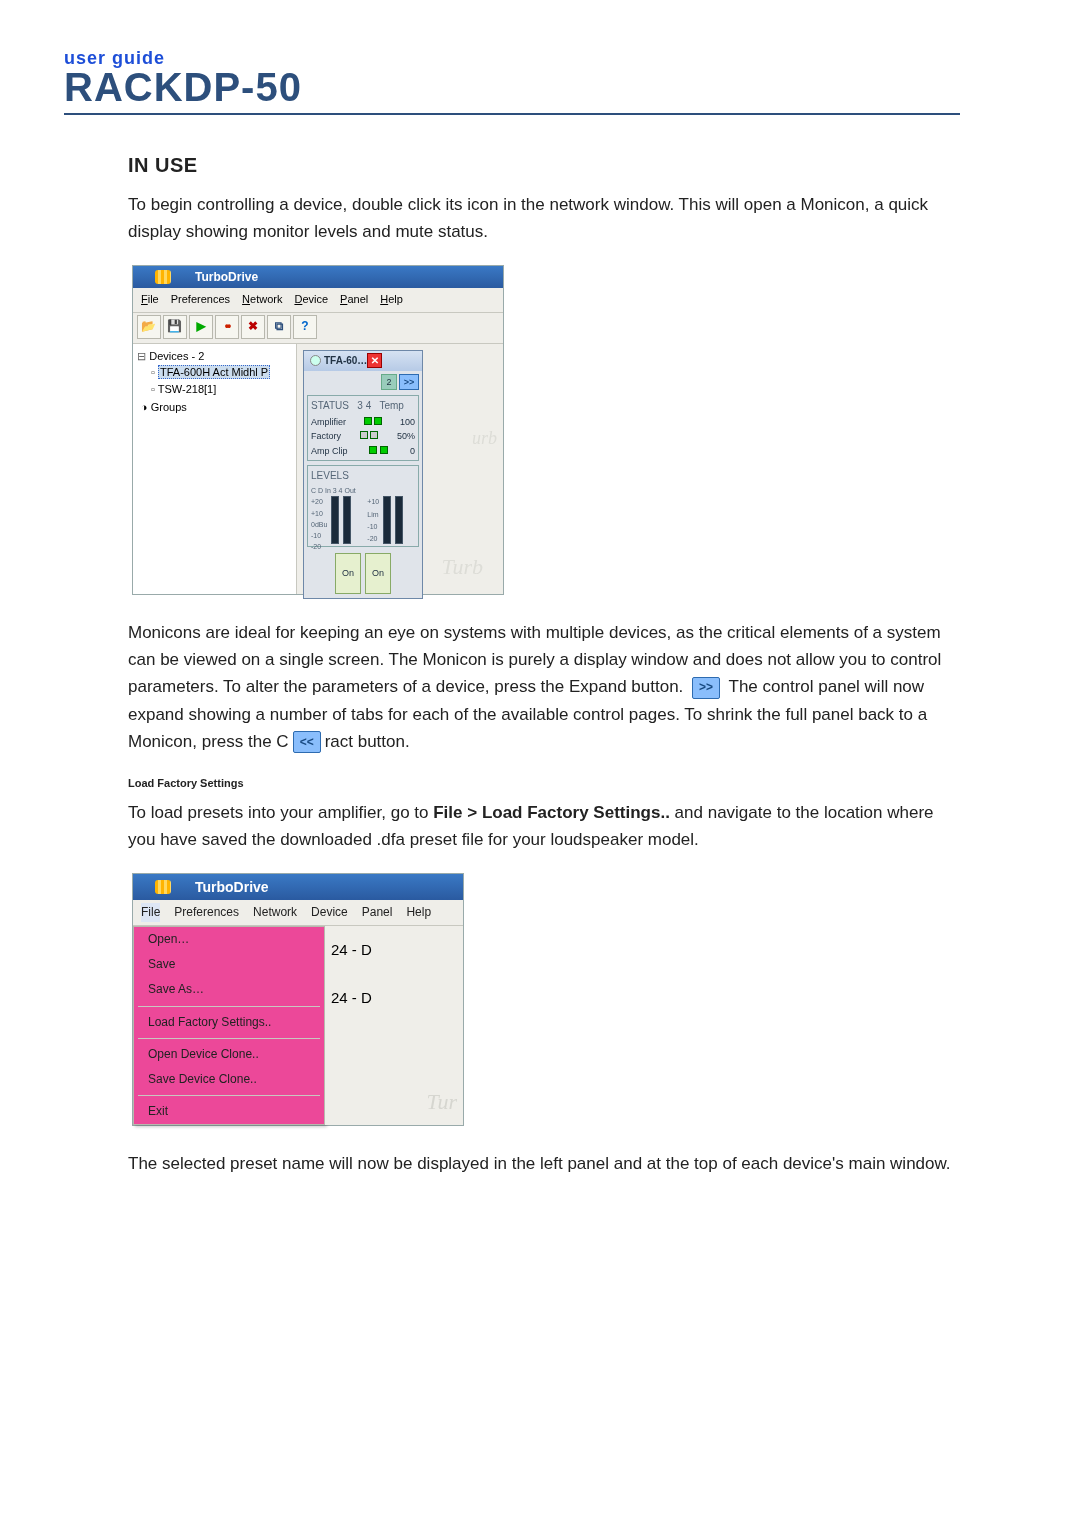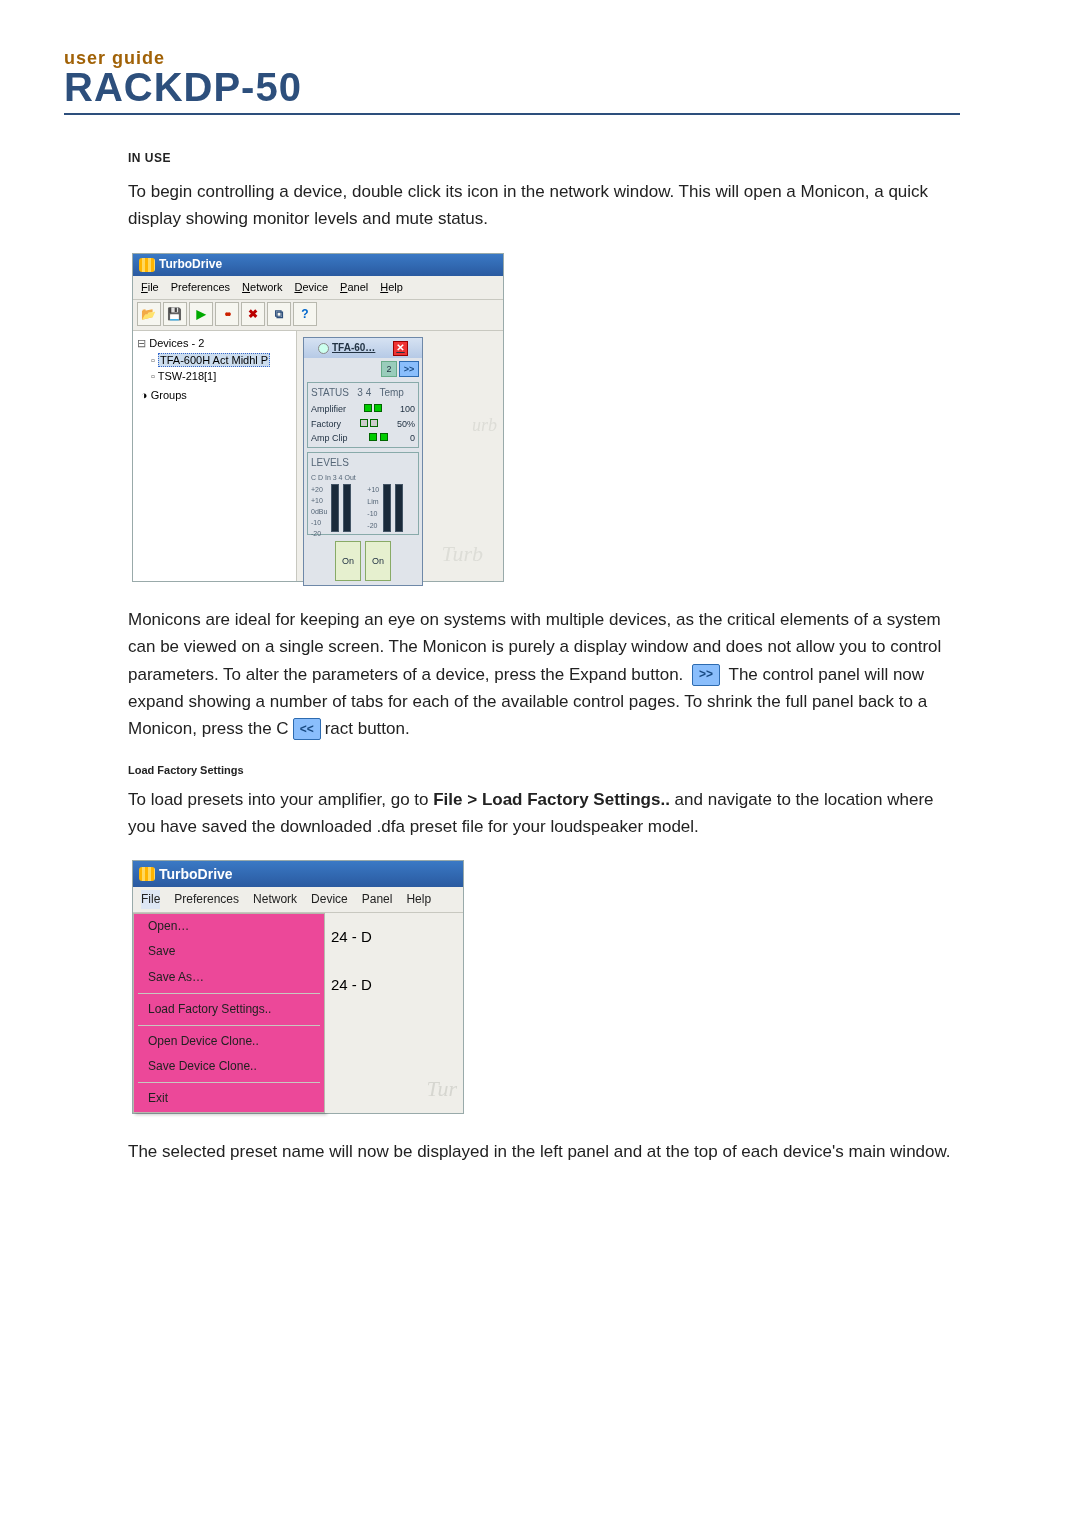--- a/index.html
+++ b/index.html
@@ -15,41 +15,41 @@
     padding: 48px 120px 30px 64px;
     box-sizing: border-box;
     position: relative;
   }
   .header {
     border-bottom: 2px solid #2d4f7c;
     padding-bottom: 6px;
     margin-bottom: 34px;
   }
   .header .small {
-    color: #a16207;
+    color: #1d4ed8;
     font-size: 18px;
     font-weight: bold;
     letter-spacing: 1px;
   }
   .header .big {
     color: #2d4f7c;
     font-size: 40px;
     font-weight: 800;
     letter-spacing: 1px;
     line-height: 1;
     margin-top: -2px;
   }
   .content {
     margin-left: 64px;
     font-size: 17px;
     line-height: 1.6;
   }
   .section-title {
     font-weight: 800;
-    font-size: 12px;
+    font-size: 20px;
     letter-spacing: 0.5px;
     margin-bottom: 10px;
   }
   .para { margin: 6px 0 20px 0; }
   .sub-title {
     font-weight: bold;
     font-size: 11px;
     margin-top: 10px;
   }
   .inline-icon {
@@ -79,22 +79,22 @@
     color: #000;
   }
   .titlebar {
     display: flex;
     align-items: center;
     height: 22px;
     background: linear-gradient(#3a79c5, #2a5aa0);
     color: #fff;
     font-weight: bold;
     font-size: 12px;
-    padding: 0 6px;
-    gap: 4px;
+    padding: 0 22px;
+    gap: 24px;
   }
   .titlebar .logo {
     width: 16px; height: 14px;
     border-radius: 3px;
     background: repeating-linear-gradient(90deg,#ffb400 0 3px,#ffd860 3px 6px);
   }
   .menubar {
     display: flex;
     gap: 12px;
     padding: 3px 8px;
@@ -164,23 +164,23 @@
   .monicon {
     position: absolute;
     left: 6px; top: 6px;
     width: 118px;
     background: #e0e4ea;
     border: 1px solid #6e88a8;
     font-size: 9px;
     color: #234;
   }
   .monicon .mtitle {
-    display: flex; align-items: center; justify-content: space-between;
+    display: flex; align-items: center; justify-content: flex-start;
     background: linear-gradient(#d6e2f2,#b6cae6);
-    padding: 2px 14px; font-weight: bold; font-size: 10px; text-decoration: underline;
+    padding: 2px 6px; font-weight: bold; font-size: 10px;
   }
   .monicon .mtitle .led { width:9px;height:9px;border-radius:50%;border:1px solid #888;background:#cfe; margin-right:3px;}
   .monicon .mtitle .closebox { width:13px;height:13px;background:#e33;color:#fff;display:flex;align-items:center;justify-content:center;font-size:10px;border:1px solid #900;}
   .monicon .navrow { display:flex;justify-content:flex-end;gap:2px;padding:3px; }
   .monicon .navrow .numbox{ width:14px;height:14px;background:#9cb;border:1px solid #6a8;display:flex;align-items:center;justify-content:center; }
   .monicon .navrow .expand{ width:18px;height:14px;background:#8abefc;border:1px solid #2d6bb0;color:#184a82;font-weight:bold;display:flex;align-items:center;justify-content:center; }
   .monicon .panel {
     margin: 2px 3px 4px 3px;
     border: 1px solid #8aa;
     padding: 2px 3px;

